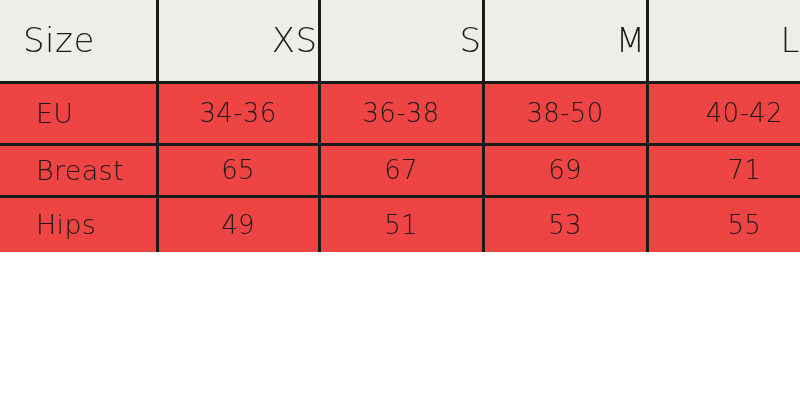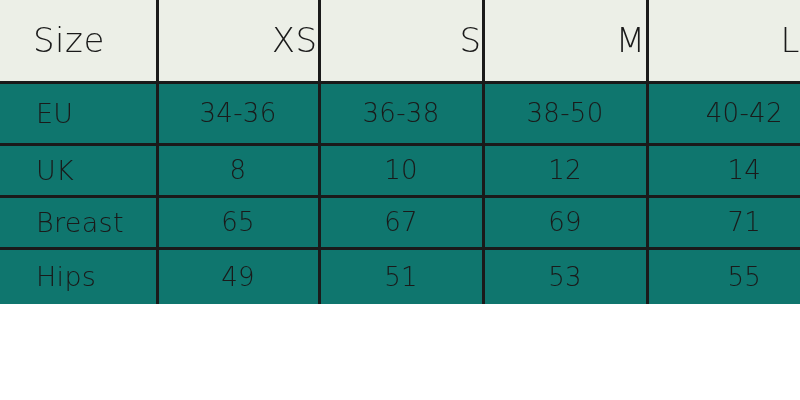--- a/index.html
+++ b/index.html
@@ -53,26 +53,26 @@
     vertical-align: middle;
     border: none;
     border-bottom: 3px solid #1a1a1a;
     border-right: 3px solid #1a1a1a;
   }
   thead tr.header-row th.col-last {
     border-right: none;
   }
   thead tr.header-row th.col-label {
     text-align: left;
-    padding-left: 33px;
+    padding-left: 23px;
   }
 
   
   tbody tr.data-row td {
-    background: #0f766e;
+    background: #ef4444;
     box-sizing: border-box;
     padding: 0;
     margin: 0;
     height: 52px;
     font-weight: 300;
     color: #1a1a1a;
     font-size: 26px;
     letter-spacing: 0.3px;
     text-align: center;
     vertical-align: middle;
@@ -131,27 +131,20 @@
       <tr class="data-row row-eu">
         <td class="col-label">EU</td>
         <td>34-36</td>
         <td>36-38</td>
         <td>38-50</td>
         <td class="col-last">40-42</td>
       </tr>
 
 
 
-      <tr class="data-row row-uk">
-        <td class="col-label">UK</td>
-        <td>8</td>
-        <td>10</td>
-        <td>12</td>
-        <td class="col-last">14</td>
-      </tr>
 
       <tr class="data-row row-breast">
         <td class="col-label">Breast</td>
         <td>65</td>
         <td>67</td>
         <td>69</td>
         <td class="col-last">71</td>
       </tr>
 
       <tr class="data-row row-hips row-clipped">

